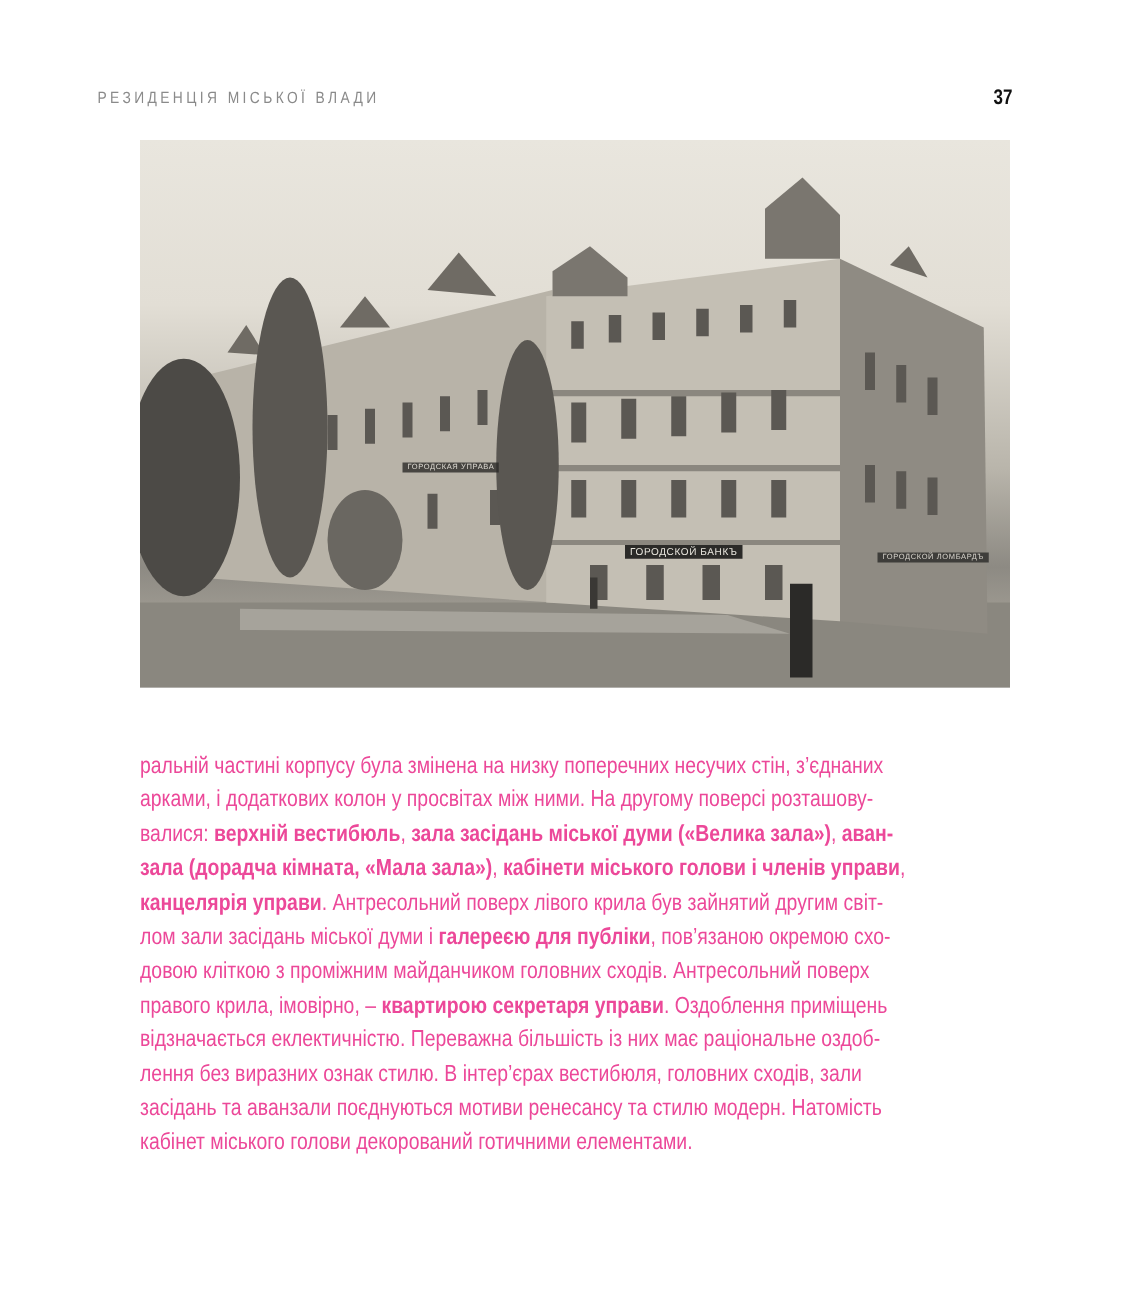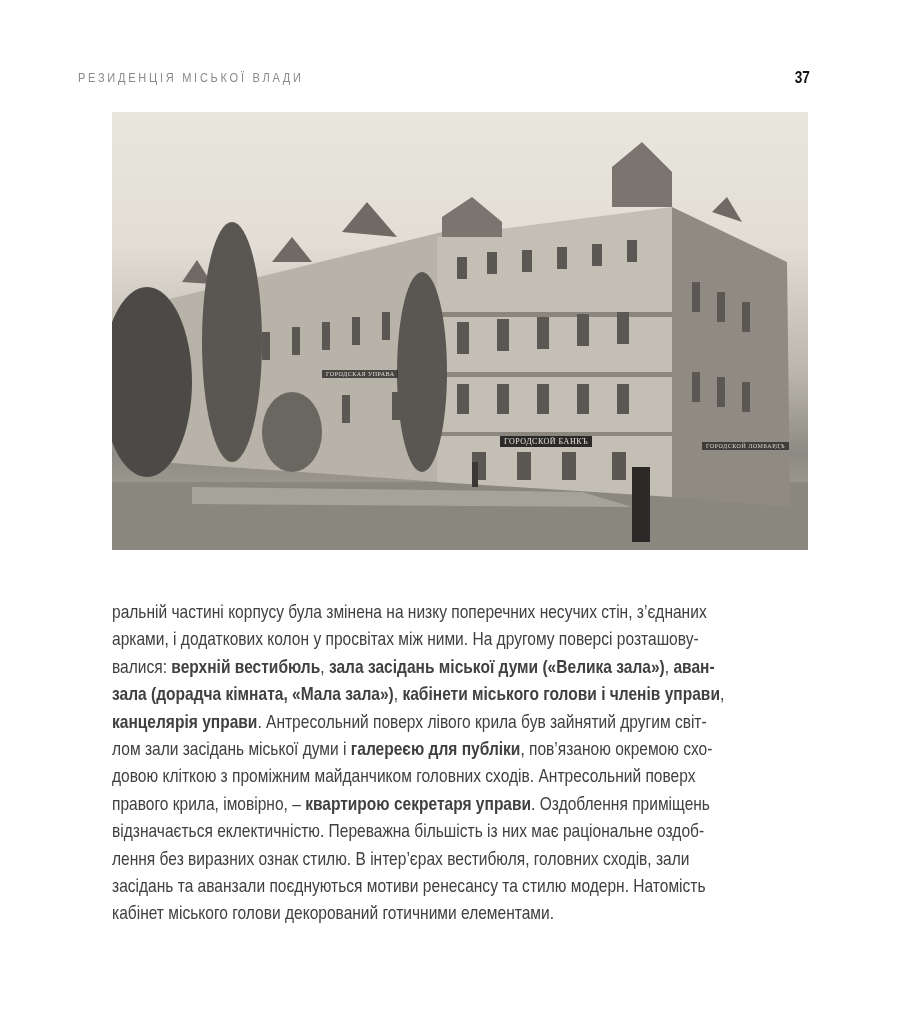--- a/index.html
+++ b/index.html
@@ -15,25 +15,25 @@
     transform: scaleX(0.8); transform-origin: right center;
   }
   .photo {
     position: absolute; left: 112px; top: 112px; width: 696px; height: 438px;
     background: linear-gradient(180deg, #e9e6de 0%, #e2ded5 30%, #b9b5ab 60%, #8d8a83 78%, #a19d94 88%, #6f6c66 100%);
     overflow: hidden;
   }
   .photo svg { position: absolute; left: 0; top: 0; width: 100%; height: 100%; }
   .sign {
     position: absolute; background: #2b2a28; color: #e9e6de; font-size: 8px; letter-spacing: 0.5px;
-    font-family: Liberation Serif, serif; padding: 1px 4px; white-space: nowrap; text-align: center;
+    font-family: Liberation Sans, sans-serif; padding: 1px 4px; white-space: nowrap; text-align: center;
   }
   .body-text {
     position: absolute; left: 112px; top: 598px; width: 698px;
-    font-family: "Liberation Sans", sans-serif; font-size: 18.5px; line-height: 27.4px; color: #404040;
+    font-family: "Liberation Sans", sans-serif; font-size: 18.5px; line-height: 27.4px; color: #ec4899;
     text-align: justify; text-align-last: left;
   }
   .body-text .line { display: block; white-space: nowrap; transform: scaleX(0.84); transform-origin: left center; }
   .body-text b { font-weight: bold; }
 </style>
 </head>
 <body>
 
 <div class="running-head">РЕЗИДЕНЦІЯ МІСЬКОЇ ВЛАДИ</div>
 <div class="page-number">37</div>

